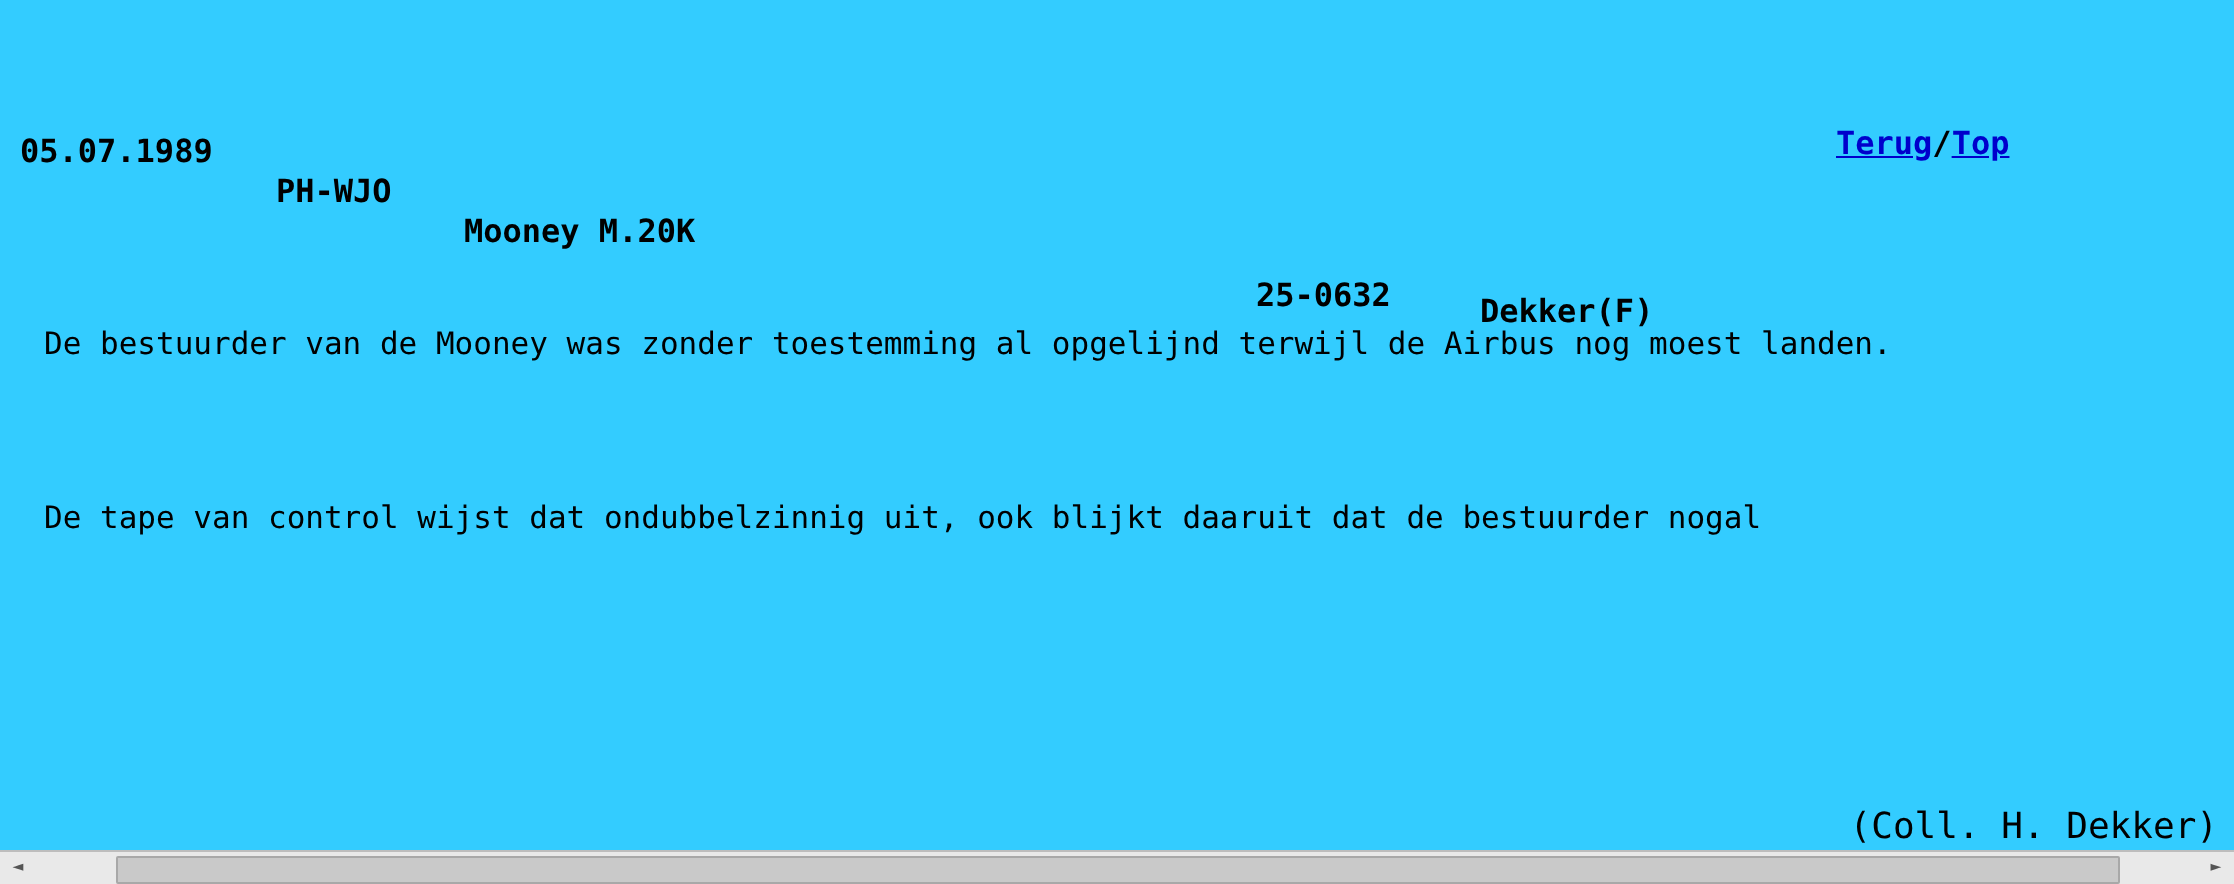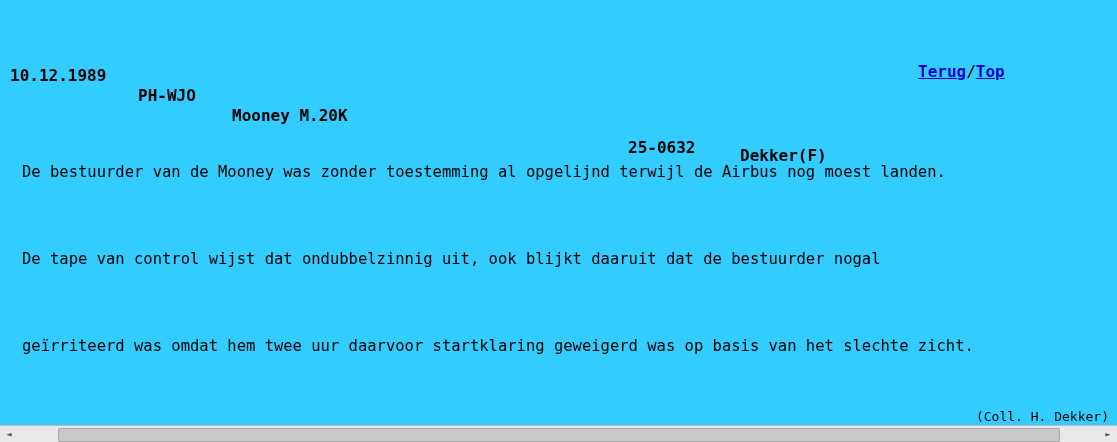--- a/index.html
+++ b/index.html
@@ -64,21 +64,21 @@
   }
   .body-text p {
     margin: 12px;
     white-space: pre-wrap;
   }
   
   .credit {
     position: absolute;
     right: 8px;
     bottom: 18px;
-    font-size: 13px;
+    font-size: 18px;
     white-space: pre;
   }
   
   .scrollbar {
     position: absolute;
     left: 0;
     bottom: 0;
     width: 1117px;
     height: 16px;
     background: #e9e9e9;
@@ -108,33 +108,32 @@
   .scrollbar .arrow-left { left: 2px; }
   .scrollbar .arrow-right { right: 2px; }
 </style>
 </head>
 <body>
 
 <div class="page">
 
   <div class="header">
     <div class="hdr-row">
-      <span class="c-date">10.12.1989</span>
+      <span class="c-date">05.07.1989</span>
       <span class="c-reg">PH-WJO</span>
       <span class="c-type">Mooney M.20K</span>
       <span class="c-code">25-0632</span>
       <span class="c-place">Dekker(F)</span>
       <span class="nav"><a href="#">Terug</a><span class="sep">/</span><a href="#">Top</a></span>
     </div>
   </div>
 
   <div class="body-text">
     <p>De bestuurder van de Mooney was zonder toestemming al opgelijnd terwijl de Airbus nog moest landen.</p>
     <p>De tape van control wijst dat ondubbelzinnig uit, ook blijkt daaruit dat de bestuurder nogal</p>
-    <p>geïrriteerd was omdat hem twee uur daarvoor startklaring geweigerd was op basis van het slechte zicht.</p>
     
     
     
     
     
     
     
     
     
   </div>

